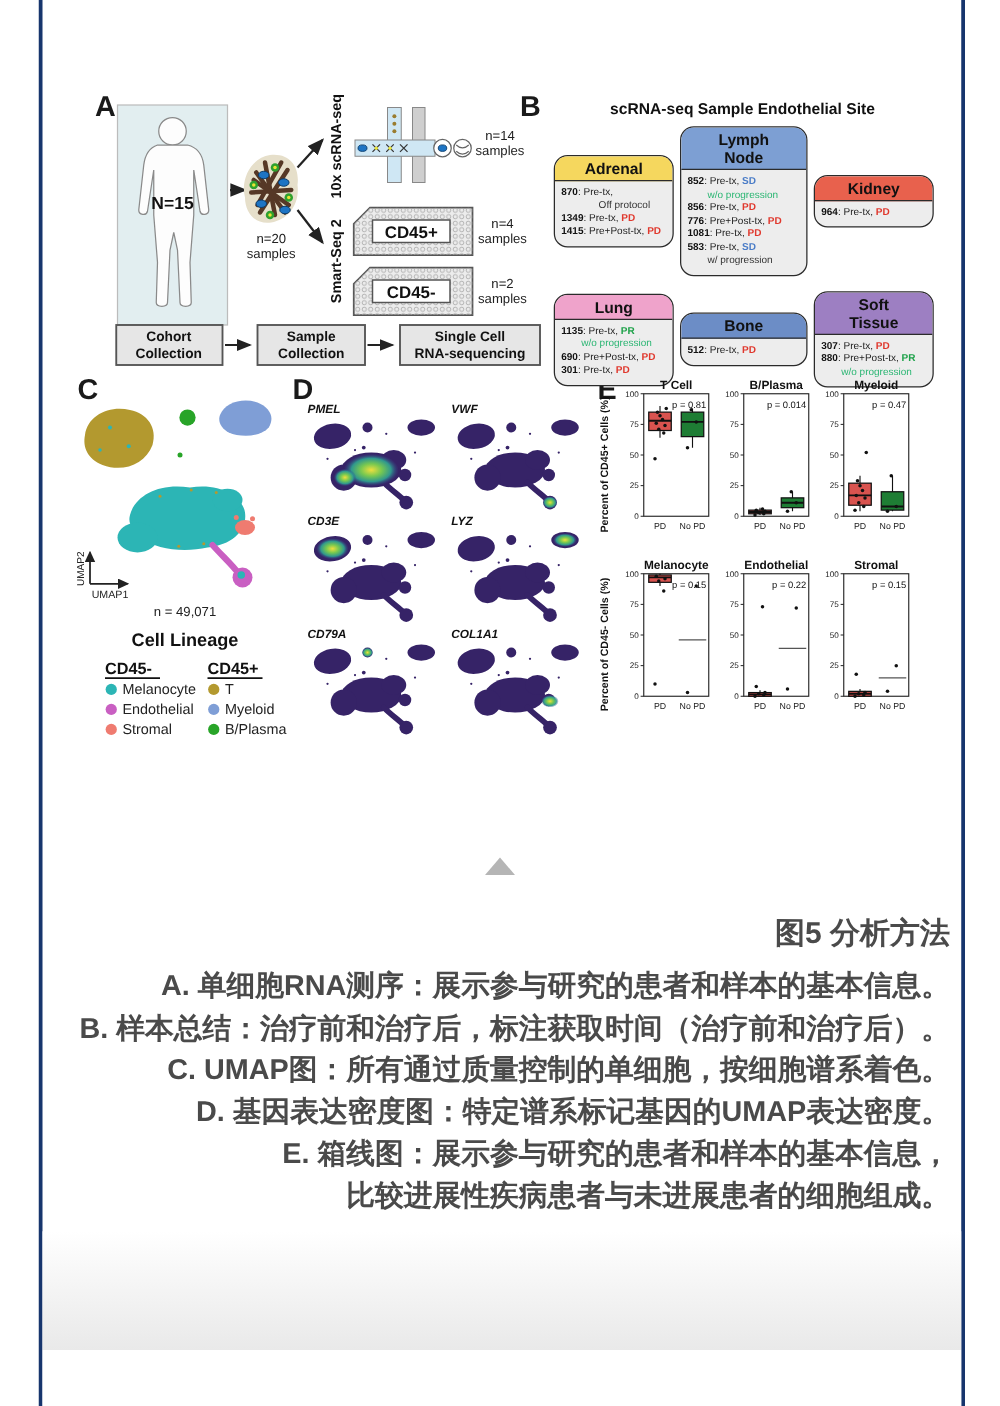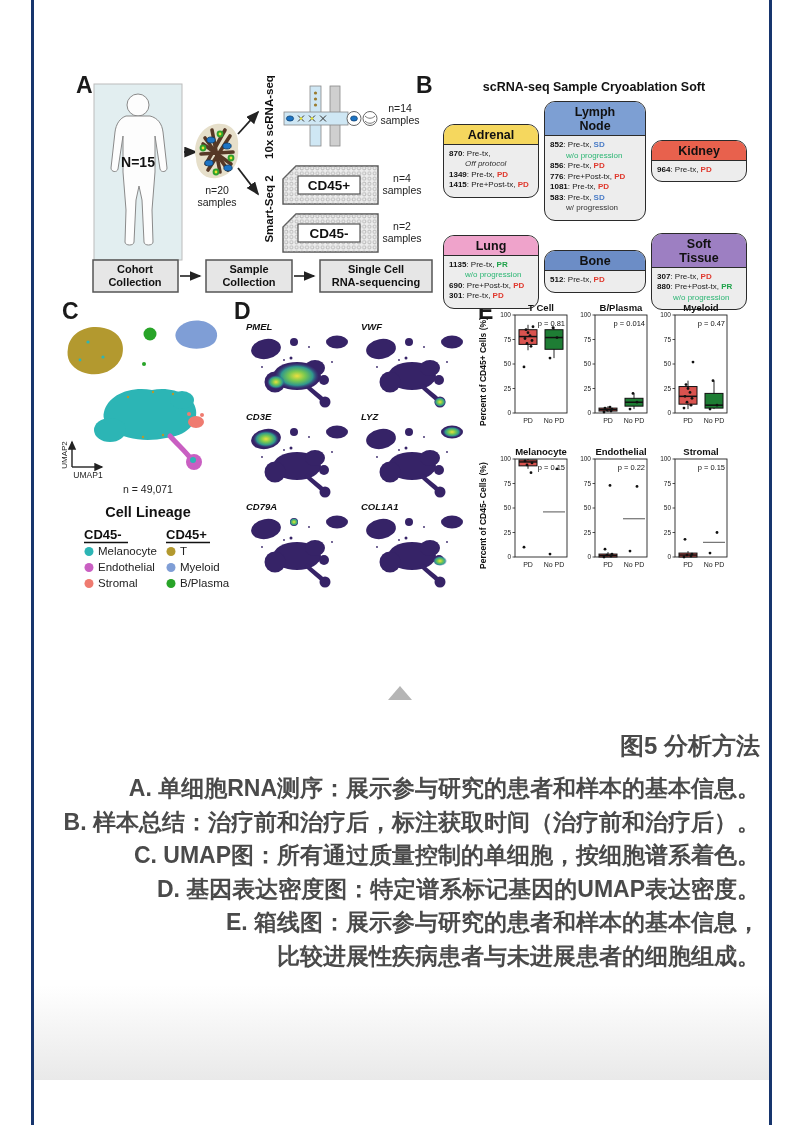--- a/index.html
+++ b/index.html
@@ -14,21 +14,21 @@
   #panelB{position:absolute;left:443px;top:80px;width:302px;}
   .b-title{text-align:center;font-size:12.5px;font-weight:bold;color:#111;margin-bottom:7px;}
   .b-grid{display:grid;grid-template-columns:96px 102px 96px;column-gap:5px;row-gap:12px;
           align-items:center;justify-items:stretch;}
   .bcard{border:1.6px solid #2b2b2b;border-radius:11px;background:#ededed;overflow:hidden;}
   .bhead{text-align:center;font-weight:bold;font-size:12.5px;color:#111;padding:3px 16px 2px;
          border-bottom:1.6px solid #2b2b2b;}
   .bbody{padding:4px 4px 6px 5px;font-size:8px;line-height:1.32;color:#222;}
   .bentry b{color:#111;}
   .bnote{padding-left:16px;}
-  .bnote.it{font-style:italic;color:#333;}
+  .bnote.it{color:#333;text-align:center;}
   
   #panelD{position:absolute;left:232px;top:309px;width:245px;height:292px;}
   .dmini{position:absolute;}
   
   #panelE{position:absolute;left:478px;top:298px;width:270px;height:292px;}
   .e-row{display:flex;align-items:stretch;height:140px;margin-top:4px;}
   .e-ylabel{width:15px;writing-mode:vertical-rl;transform:rotate(180deg);text-align:center;
             font-size:8.5px;font-weight:bold;color:#111;}
   
   .collapse{position:absolute;left:388px;top:686px;width:0;height:0;cursor:pointer;
@@ -171,21 +171,21 @@
     <text x="189" y="201" text-anchor="middle" font-size="11" font-weight="bold" fill="#111">Sample</text>
     <text x="189" y="214" text-anchor="middle" font-size="11" font-weight="bold" fill="#111">Collection</text>
     <line x1="234" y1="204" x2="254" y2="204" stroke="#222" stroke-width="1.6" marker-end="url(#ah)"></line>
     <rect x="260" y="188" width="112" height="32" fill="#e6e6e6" stroke="#555" stroke-width="1.5"></rect>
     <text x="316" y="201" text-anchor="middle" font-size="11" font-weight="bold" fill="#111">Single Cell</text>
     <text x="316" y="214" text-anchor="middle" font-size="11" font-weight="bold" fill="#111">RNA-sequencing</text>
   </g>
 </svg>
 
 <div id="panelB">
-  <div class="b-title">scRNA-seq Sample Cryoablation Soft</div>
+  <div class="b-title">scRNA-seq Sample Endothelial Site</div>
   <div class="b-grid" id="bGrid">
       <div class="bcard">
         <div class="bhead" style="background: rgb(245, 215, 94);">Adrenal</div>
         <div class="bbody">
           <div class="bentry"><b>870</b>: Pre-tx, </div>
           <div class="bnote it">Off protocol</div>
           <div class="bentry"><b>1349</b>: Pre-tx, <span style="color: rgb(224, 56, 45); font-weight: bold;">PD</span></div>
           <div class="bentry"><b>1415</b>: Pre+Post-tx, <span style="color: rgb(224, 56, 45); font-weight: bold;">PD</span></div>
         </div>
       </div>

